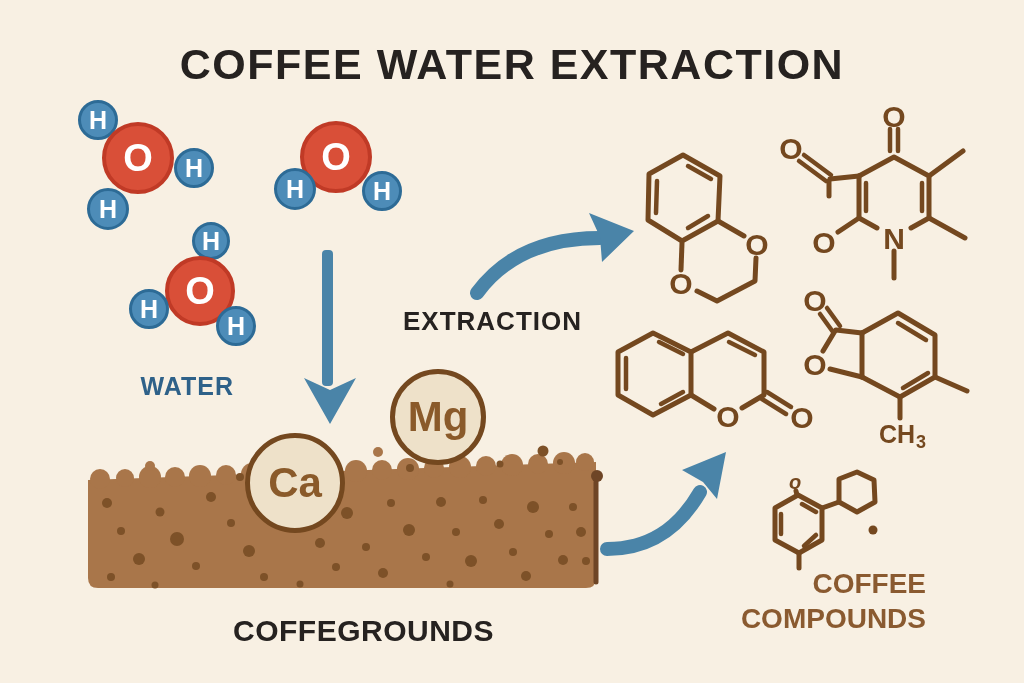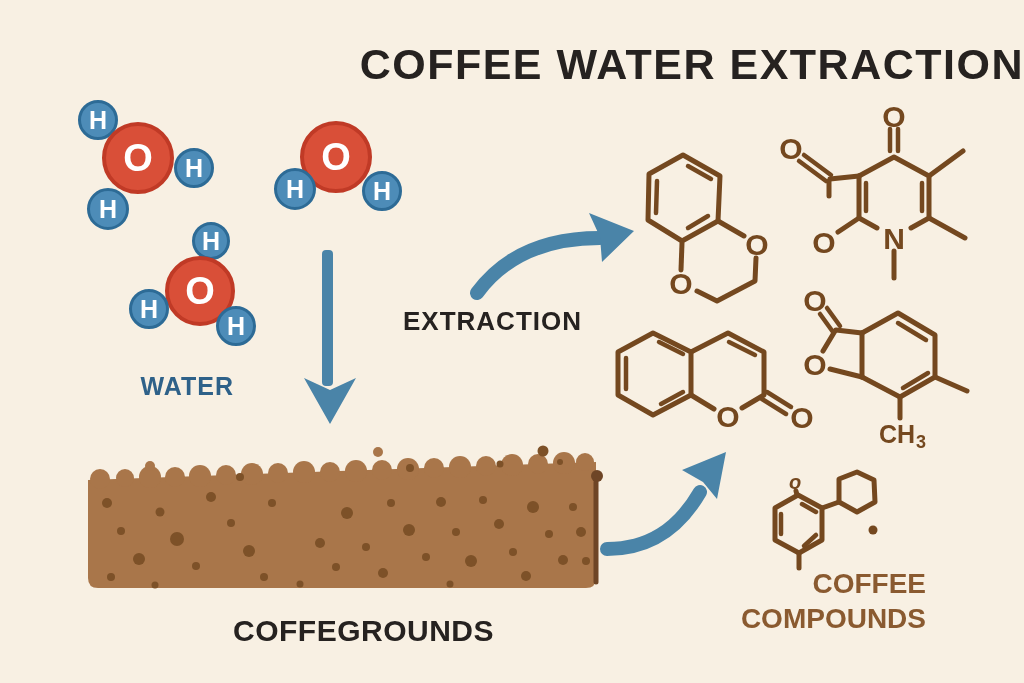--- a/index.html
+++ b/index.html
@@ -14,21 +14,21 @@
   #canvas{position:relative;width:1024px;height:683px;background:var(--background);overflow:hidden;}
   svg{position:absolute;left:0;top:0;z-index:1;}
   .bond{stroke:var(--brown-line);stroke-width:5;fill:none;stroke-linecap:round;stroke-linejoin:round;}
   .bond2{stroke:var(--brown-line);stroke-width:4.5;fill:none;stroke-linecap:round;}
   .atom{fill:var(--brown-line);font:bold 30px "Liberation Sans",sans-serif;text-anchor:middle;}
   .atom-sm{fill:var(--brown-line);font:bold 25px "Liberation Sans",sans-serif;text-anchor:middle;}
   .atom-xxs{fill:var(--brown-line);font:bold 18px "Liberation Sans",sans-serif;text-anchor:middle;}
   .atom-o{fill:var(--brown-line);font:italic bold 20px "Liberation Sans",sans-serif;text-anchor:middle;}
   .arrow{fill:var(--arrow-blue);}
   .arrow-stroke{stroke:var(--arrow-blue);stroke-width:14;fill:none;stroke-linecap:round;}
-  .title{position:absolute;left:0;top:40px;width:100%;text-align:right;z-index:2;
+  .title{position:absolute;left:0;top:40px;width:100%;text-align:center;z-index:2;
          font-size:43px;font-weight:bold;letter-spacing:1.5px;color:var(--black);}
   .label{position:absolute;z-index:2;font-weight:bold;text-align:right;}
   .water-label{left:118px;top:372px;width:116px;font-size:25px;letter-spacing:1px;color:var(--water-text);}
   .extraction-label{left:378px;top:306px;width:204px;font-size:26px;letter-spacing:1px;color:var(--black);}
   .grounds-label{left:220px;top:614px;width:274px;font-size:30px;letter-spacing:.5px;color:var(--black);}
   .compounds-label{left:688px;top:566px;width:238px;font-size:28px;line-height:35px;color:var(--brown-text);}
   .atom-circle{position:absolute;z-index:2;border-radius:50%;display:flex;align-items:center;justify-content:center;
                color:#fff;font-weight:bold;}
   .o-atom{background:var(--red);border:4px solid var(--red-border);font-size:38px;}
   .h-atom{background:var(--blue);border:3px solid var(--blue-border);font-size:25px;}
@@ -225,20 +225,22 @@
     <div class="atom-circle h-atom" style="left:362px;top:171px;width:40px;height:40px;">H</div>
   </div>
 
   <div>
     <div class="atom-circle h-atom" style="left:192px;top:222px;width:38px;height:38px;">H</div>
     <div class="atom-circle o-atom" style="left:165px;top:256px;width:70px;height:70px;">O</div>
     <div class="atom-circle h-atom" style="left:129px;top:289px;width:40px;height:40px;">H</div>
     <div class="atom-circle h-atom" style="left:216px;top:306px;width:40px;height:40px;">H</div>
   </div>
 
+  <div class="mineral" style="left:245px;top:433px;width:100px;height:100px;">Ca</div>
+  <div class="mineral" style="left:390px;top:369px;width:96px;height:96px;">Mg</div>
 
   <div class="label water-label">WATER</div>
   <div class="label extraction-label">EXTRACTION</div>
   <div class="label compounds-label">
     <div>COFFEE</div>
     <div>COMPOUNDS</div>
   </div>
   <div class="label grounds-label">COFFEGROUNDS</div>
 
 </div>

